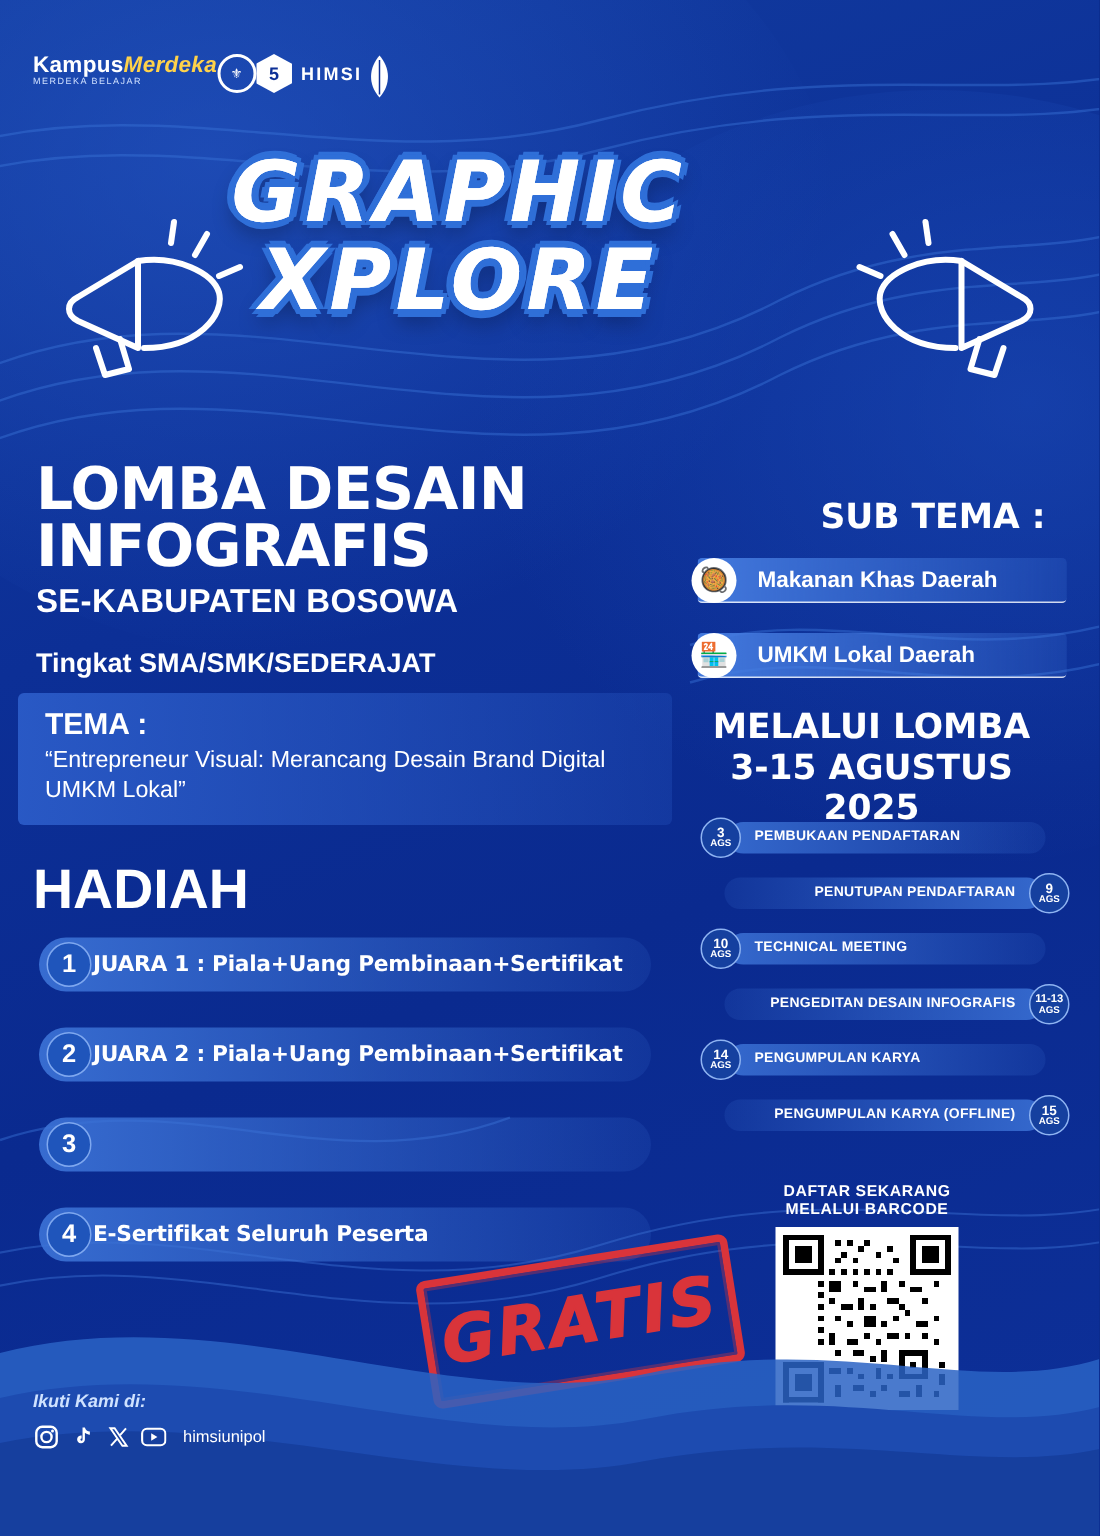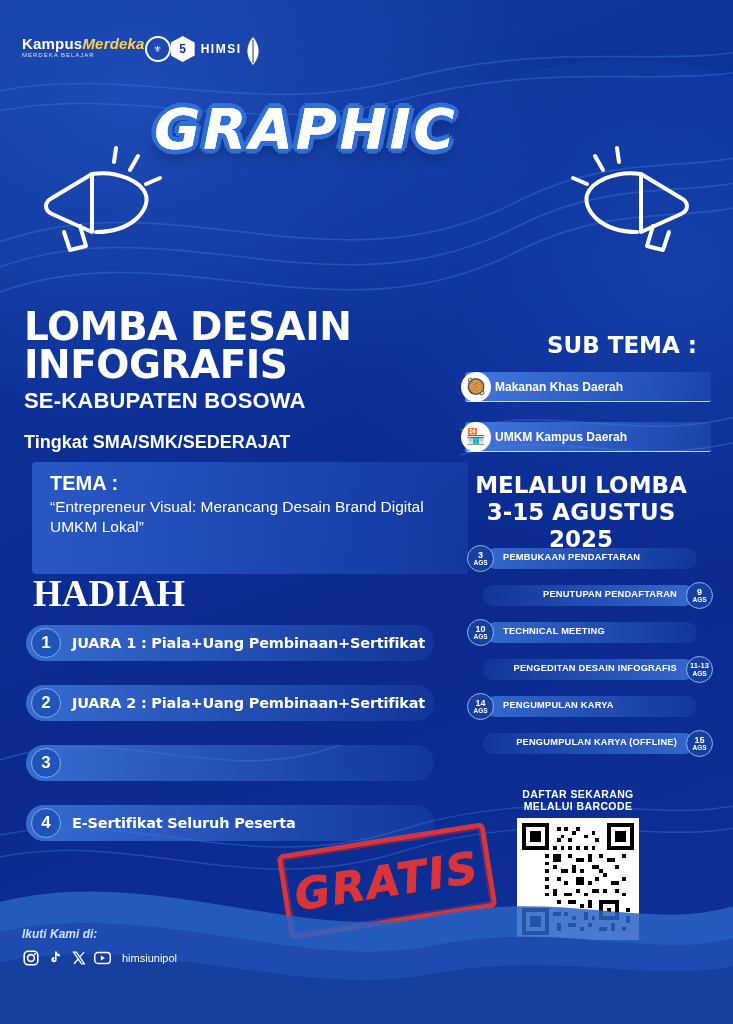--- a/index.html
+++ b/index.html
@@ -84,51 +84,49 @@
     letter-spacing: -0.5px;
   }
   .lomba h2 {
     color: #fff; font-size: 22px; font-weight: bold; margin-top: 4px; letter-spacing: .2px;
   }
   .lomba h3 {
     color: #fff; font-size: 18px; font-weight: bold; margin-top: 18px;
   }
 
   .tema-box {
-    position: absolute; left: 12px; top: 462px; width: 436px; height: 112px;
+    position: absolute; left: 12px; top: 462px; width: 436px; height: 88px;
     background: linear-gradient(90deg, rgba(46,96,205,.85), rgba(46,96,205,.25));
     border-radius: 4px;
-    margin-left: 20px;
   }
   .tema-box .lbl { color: #fff; font-size: 20px; font-weight: bold; margin: 10px 0 2px 18px; }
   .tema-box .val { color: #fff; font-size: 15.5px; line-height: 20px; margin-left: 18px; width: 400px; }
 
   .hadiah {
     position: absolute; left: 22px; top: 572px;
     color: #fff; font-size: 37px; font-weight: bold;
-    font-family: Liberation Serif, serif;
-    margin-left: 11px;
+    font-family: Liberation Sans, sans-serif;
   }
 
   .prize-list { position: absolute; left: 26px; top: 625px; width: 408px; }
   .prize {
     position: relative;
     height: 36px; margin-bottom: 24px;
     background: linear-gradient(90deg, rgba(60,115,215,.9), rgba(60,115,215,.15));
     border-radius: 18px;
     display: flex; align-items: center;
   }
   .prize .num {
     width: 30px; height: 30px; margin-left: 5px; border-radius: 50%;
     background: #1f55bb; border: 1px solid #7fa8ef;
     color: #fff; font-size: 17px; font-weight: bold;
     display: flex; align-items: center; justify-content: center;
   }
   .prize .txt {
-    margin-left: 11px; color: #fff; font-size: 14.5px; font-weight: bold;
+    margin-left: 1px; color: #fff; font-size: 14.5px; font-weight: bold;
     font-family: "DejaVu Sans", sans-serif; letter-spacing: -0.2px;
   }
 
   
   .stamp {
     position: absolute; left: 282px; top: 838px;
     width: 210px; height: 86px;
     border: 5px solid #d9343a; border-radius: 6px;
     transform: rotate(-9deg);
     display: flex; align-items: center; justify-content: center;
@@ -151,21 +149,21 @@
     background: linear-gradient(90deg, rgba(70,125,225,.95), rgba(70,125,225,.2));
     border-bottom: 1px solid rgba(255,255,255,.8);
     border-radius: 3px;
     display: flex; align-items: center;
   }
   .sub-item .ic {
     width: 30px; height: 30px; border-radius: 50%;
     background: #ffffff; display: flex; align-items: center; justify-content: center;
     font-size: 16px; margin-left: -4px;
   }
-  .sub-item .lb { margin-left: 4px; color: #fff; font-size: 12px; font-weight: bold; }
+  .sub-item .lb { margin-left: 14px; color: #fff; font-size: 15px; font-weight: bold; }
   .sub1 { right: 22px; top: 372px; }
   .sub2 { right: 22px; top: 422px; }
 
   .periode {
     position: absolute; right: 32px; top: 472px; text-align: center; width: 240px;
     color: #fff; font-weight: bold; font-size: 23px; line-height: 27px;
     font-family: "DejaVu Sans", sans-serif;
   }
 
   .timeline { position: absolute; right: 20px; top: 545px; width: 246px; }
@@ -273,20 +271,21 @@
       <path d="M58 34 C84 30 108 42 112 55 C116 70 98 92 62 92"></path>
       <path d="M96 30 L104 16"></path>
       <path d="M112 44 L126 38"></path>
       <path d="M80 22 L82 8"></path>
       <path d="M30 92 L36 110 L52 106 L46 86"></path>
     </g>
   </svg>
 
   <div class="title-wrap">
     <div class="title-line t1">GRAPHIC</div>
+    <div class="title-line t2">XPLORE</div>
   </div>
 
   <div class="lomba">
     <h1>LOMBA DESAIN</h1>
     <h1>INFOGRAFIS</h1>
     <h2>SE-KABUPATEN BOSOWA</h2>
     <h3>Tingkat SMA/SMK/SEDERAJAT</h3>
   </div>
 
   <div class="tema-box">
@@ -319,21 +318,21 @@
   </div>
 
   <div class="subtema-title">SUB TEMA :</div>
 
   <div class="sub-item sub1">
     <div class="ic">🥘</div>
     <div class="lb">Makanan Khas Daerah</div>
   </div>
   <div class="sub-item sub2">
     <div class="ic">🏪</div>
-    <div class="lb">UMKM Kampus Daerah</div>
+    <div class="lb">UMKM Lokal Daerah</div>
   </div>
 
   <div class="periode">
     <div>MELALUI LOMBA</div>
     <div>3-15 AGUSTUS 2025</div>
   </div>
 
   <div class="timeline">
     <div class="tl-row left">
       <div class="bar"></div>

